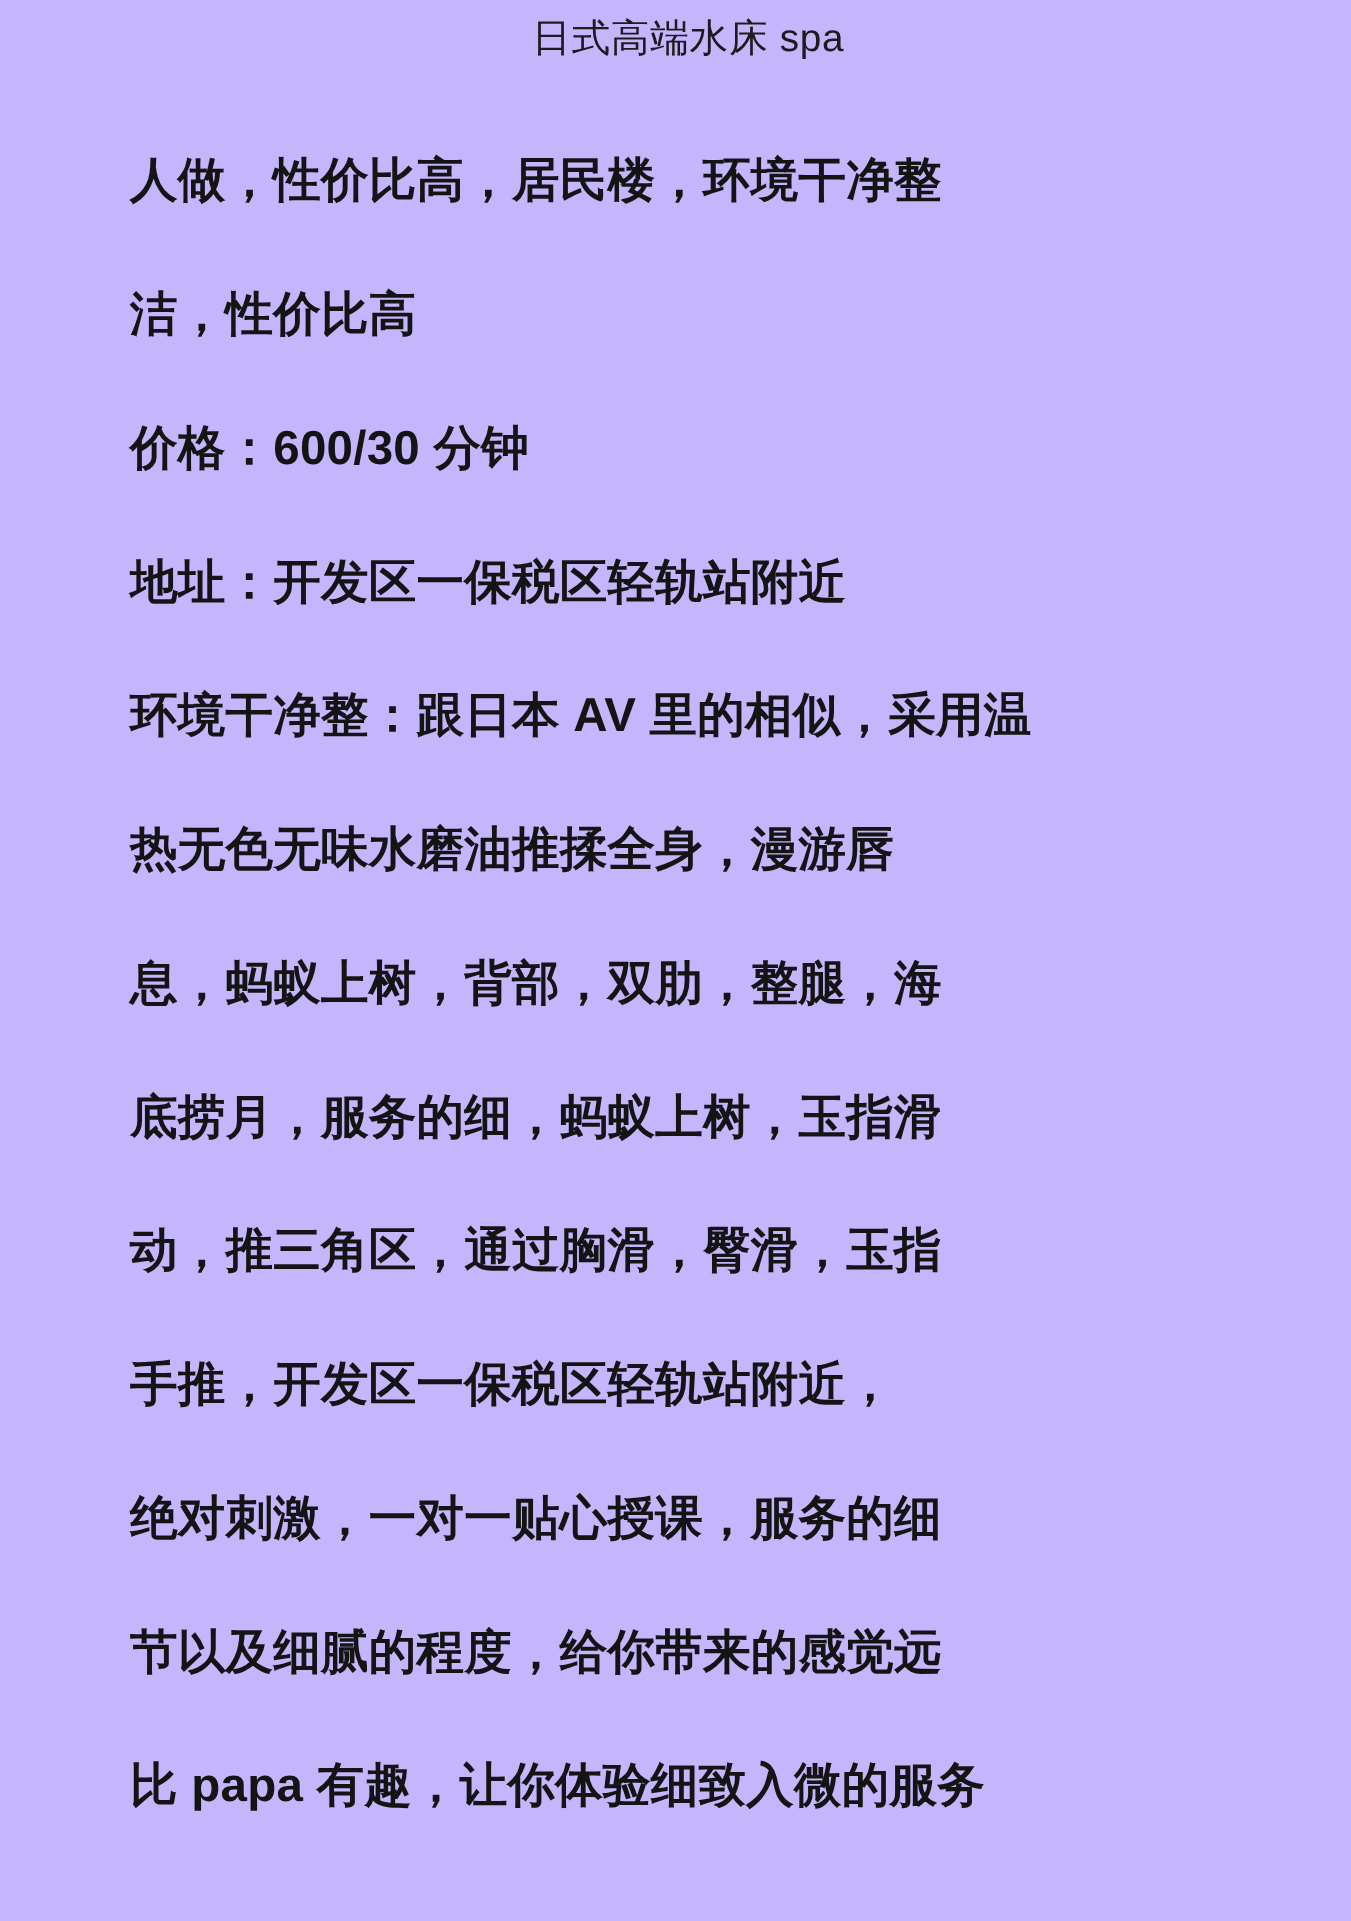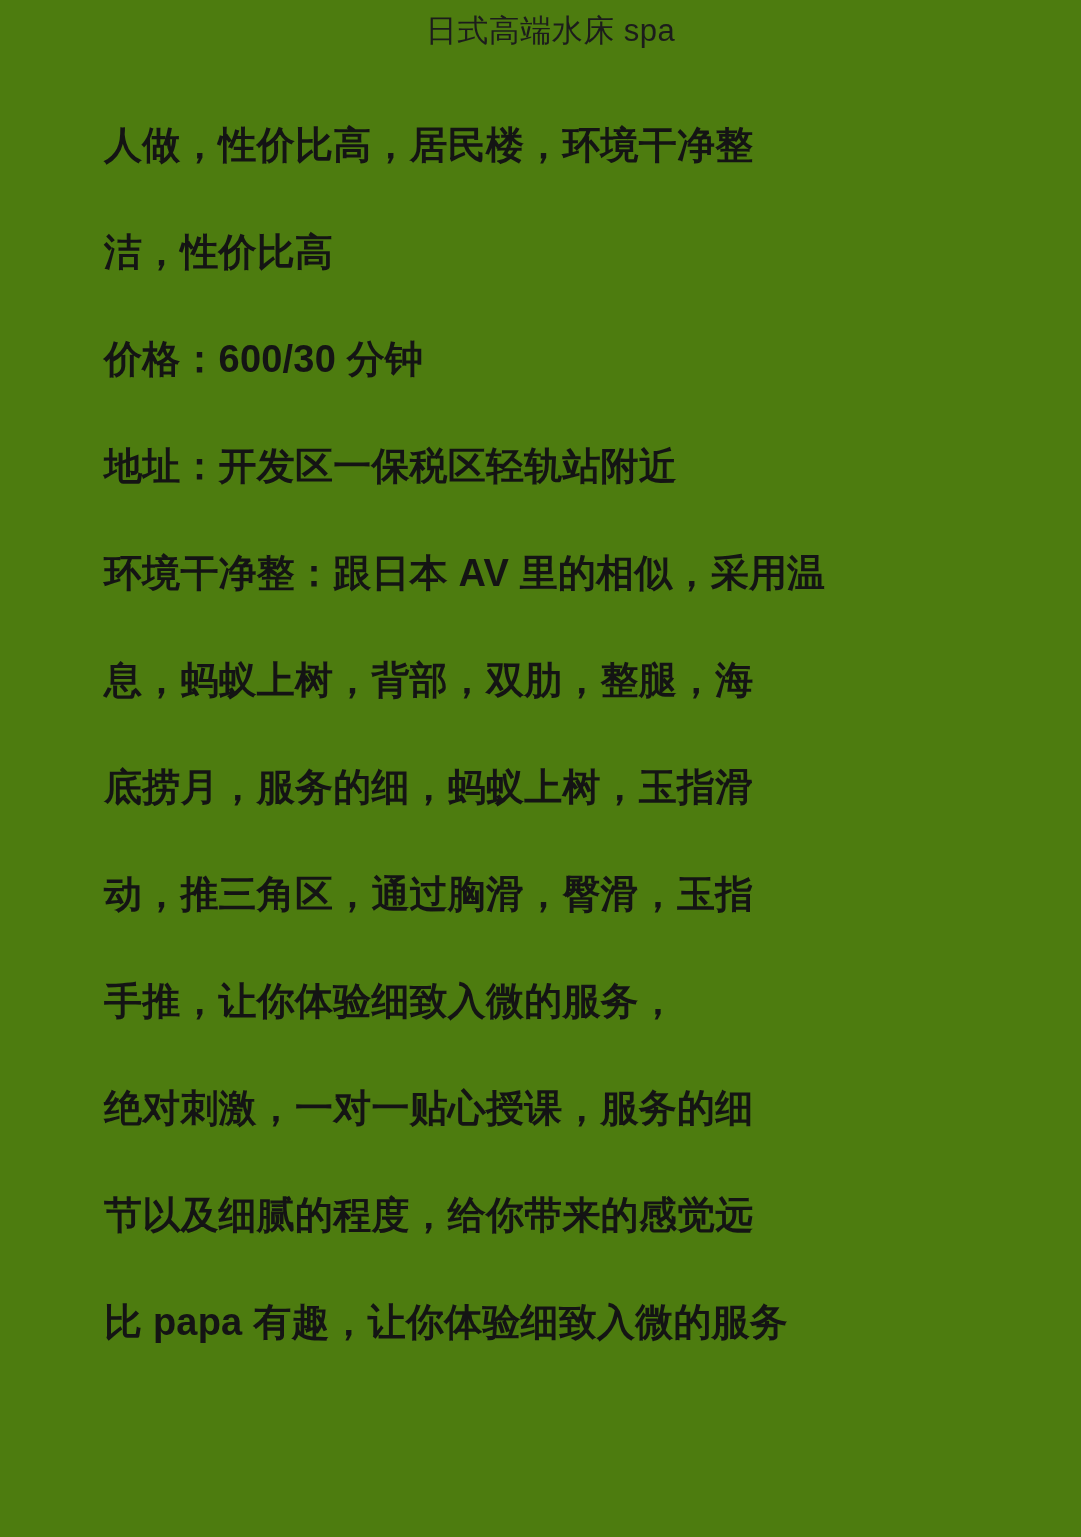--- a/index.html
+++ b/index.html
@@ -10,21 +10,21 @@
   body {
     width: 1081px;
     height: 1537px;
     overflow: hidden;
     font-family: "Liberation Sans", "DejaVu Sans", sans-serif;
   }
   .page {
     position: relative;
     width: 1081px;
     height: 1537px;
-    background: #4d7c0f;
+    background: #c4b5fd;
     box-sizing: border-box;
   }
   .doc-title {
     position: absolute;
     top: 8px;
     left: 0;
     width: 1081px;
     text-align: center;
     font-size: 31px;
     line-height: 46px;
@@ -56,22 +56,23 @@
 <div class="page">
 
   <div class="doc-title">日式高端水床 spa</div>
 
   <div class="body-text">
     <div class="line">人做，性价比高，居民楼，环境干净整</div>
     <div class="line">洁，性价比高</div>
     <div class="line">价格：600/30 分钟</div>
     <div class="line">地址：开发区一保税区轻轨站附近</div>
     <div class="line">环境干净整：跟日本 AV 里的相似，采用温</div>
+    <div class="line">热无色无味水磨油推揉全身，漫游唇</div>
     <div class="line">息，蚂蚁上树，背部，双肋，整腿，海</div>
     <div class="line">底捞月，服务的细，蚂蚁上树，玉指滑</div>
     <div class="line">动，推三角区，通过胸滑，臀滑，玉指</div>
-    <div class="line">手推，让你体验细致入微的服务，</div>
+    <div class="line">手推，开发区一保税区轻轨站附近，</div>
     <div class="line">绝对刺激，一对一贴心授课，服务的细</div>
     <div class="line">节以及细腻的程度，给你带来的感觉远</div>
     <div class="line">比 papa 有趣，让你体验细致入微的服务</div>
   </div>
 
 </div>
 
 </body></html>

